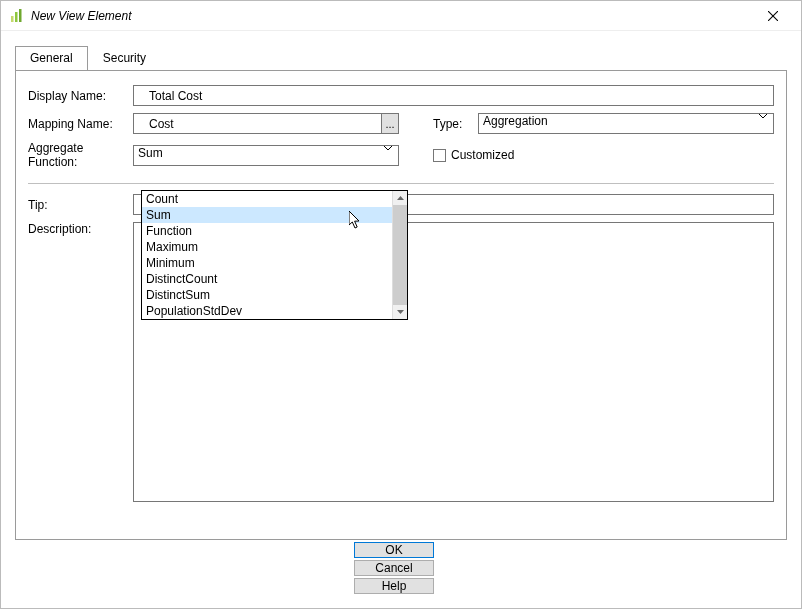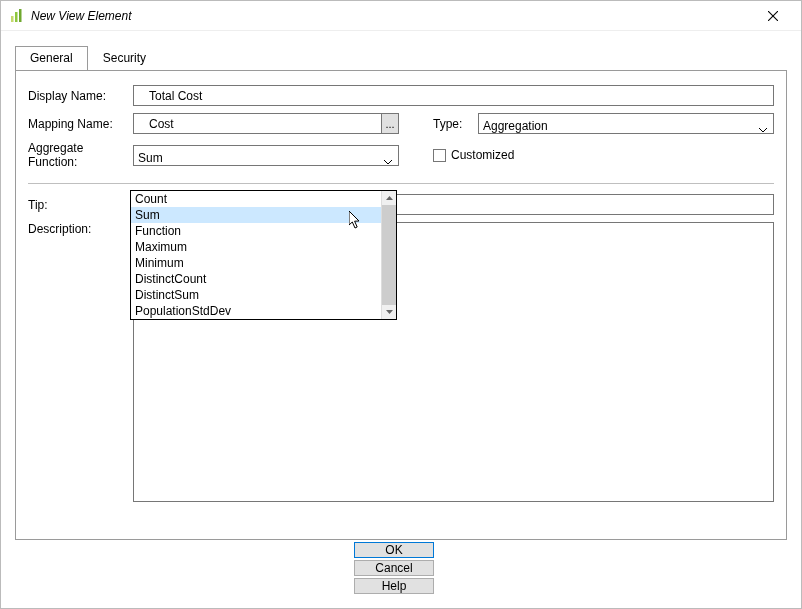--- a/index.html
+++ b/index.html
@@ -13,31 +13,31 @@
   .tabs { display: flex; align-items: flex-end; margin-bottom: 0; }
   .tab { padding: 4px 14px 5px 14px; font-size: 12px; cursor: pointer; border: 1px solid transparent; border-bottom: none; }
   .tab.active { border: 1px solid #9a9a9a; border-bottom: 1px solid #fff; background: #fff; position: relative; top: 1px; }
   .tab-content { border: 1px solid #9a9a9a; padding: 14px 12px 14px 12px; position: relative; height: 470px; }
   .form-row { display: flex; align-items: center; margin-bottom: 7px; }
   .label { width: 105px; font-size: 12px; }
   .input { height: 21px; border: 1px solid #767676; padding: 0 15px; font-size: 12px; font-family: inherit; background: #fff; }
   .input-wide { flex: 1; }
   .row-mapping .mapping-wrap { display: flex; flex: 1; }
   .browse-btn { width: 18px; height: 21px; border: 1px solid #767676; background: #e1e1e1; display: flex; align-items: center; justify-content: center; font-size: 11px; cursor: pointer; }
-  .combo { height: 21px; border: 1px solid #767676; background: #fff; display: flex; align-items: flex-end; padding: 0 4px; position: relative; cursor: pointer; }
+  .combo { height: 21px; border: 1px solid #767676; background: #fff; display: flex; align-items: flex-start; padding: 0 4px; position: relative; cursor: pointer; }
   .combo .combo-text { flex: 1; font-size: 12px; }
   .combo .combo-arrow { width: 12px; display: flex; align-items: center; justify-content: center; }
   .type-label { width: 45px; font-size: 12px; margin-left: 34px; }
   .row-aggfn .combo { flex: 1; }
   .checkbox-wrap { display: flex; align-items: center; margin-left: 34px; cursor: pointer; }
   .checkbox-wrap .box { width: 13px; height: 13px; border: 1px solid #767676; margin-right: 5px; background: #fff; }
   .hr { border: none; border-top: 1px solid #bfbfbf; margin: 14px 0 10px 0; }
   .row-desc { align-items: flex-start; }
   .textarea { border: 1px solid #767676; background: #fff; flex: 1; height: 280px; padding: 3px 4px; font-size: 12px; font-family: inherit; resize: none; }
-  .dropdown { position: absolute; left: 129px; top: 159px; width: 267px; border: 1px solid #000; background: #fff; z-index: 10; }
+  .dropdown { position: absolute; left: 140px; top: 159px; width: 267px; border: 1px solid #000; background: #fff; z-index: 10; }
   .dropdown-inner { display: flex; }
   .dd-list { flex: 1; }
   .dd-item { padding: 1px 4px; font-size: 12px; cursor: pointer; }
   .dd-item.selected { background: #cce8ff; }
   .dd-scroll { width: 15px; background: #f0f0f0; border-left: 1px solid #ddd; display: flex; flex-direction: column; }
   .dd-sc-btn { height: 14px; display: flex; align-items: center; justify-content: center; }
   .dd-sc-thumb { flex: 1; background: #cdcdcd; margin: 0; }
   .cursor { position: absolute; left: 348px; top: 180px; z-index: 20; pointer-events: none; }
   .button-bar { height: 50px; display: flex; align-items: center; justify-content: flex-end; padding: 0 14px 14px 0; gap: 2px; flex-direction: column; }
   .btn { width: 80px; height: 23px; border: 1px solid #adadad; background: #e1e1e1; font-size: 12px; font-family: inherit; cursor: pointer; display: flex; align-items: center; justify-content: center; }

